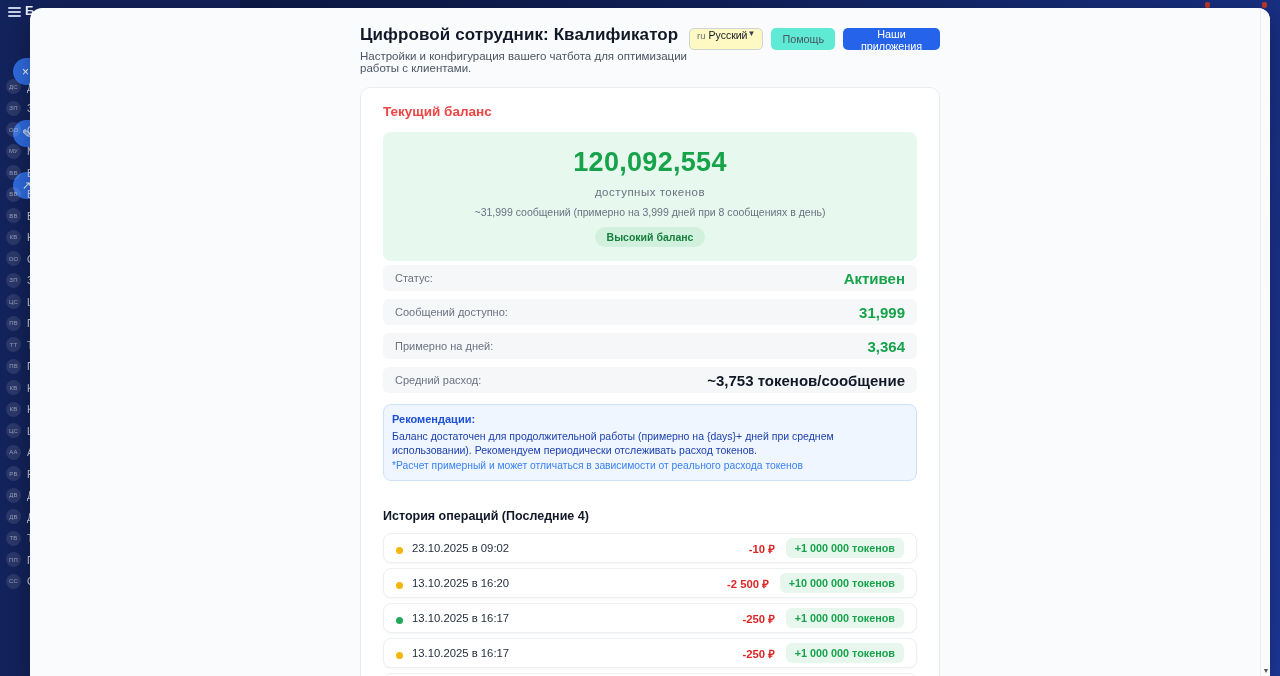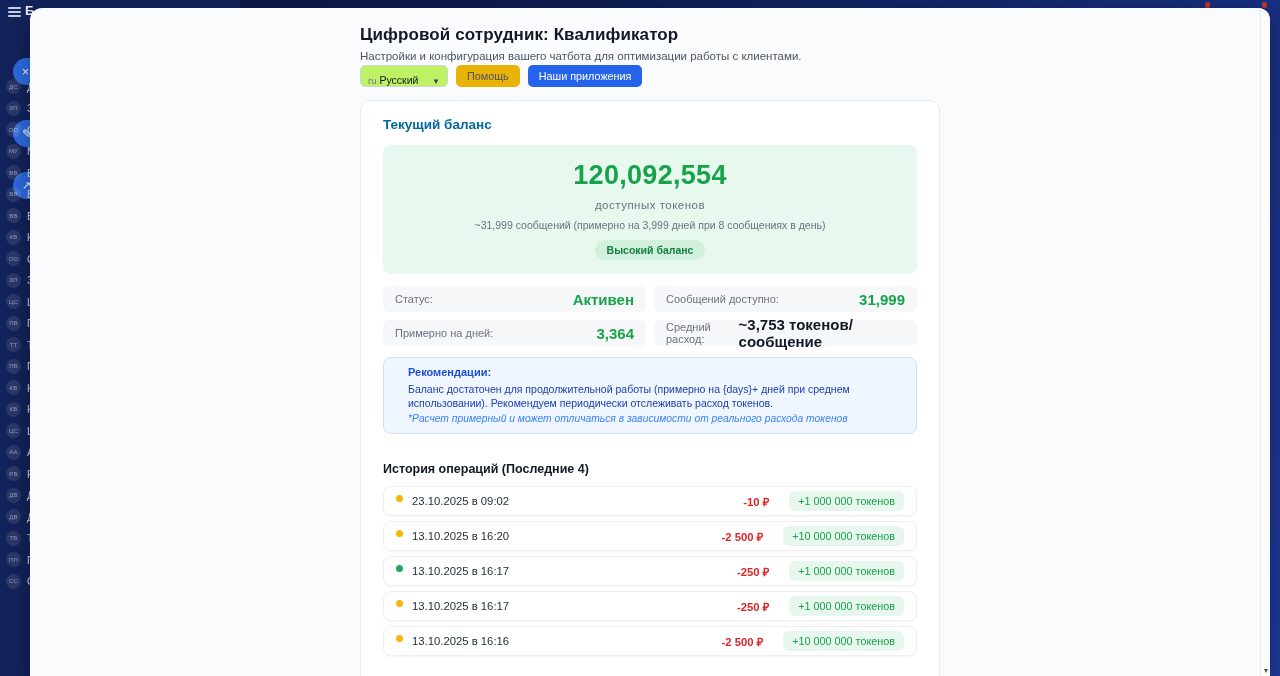--- a/index.html
+++ b/index.html
@@ -33,78 +33,78 @@
   .top-dot { position:absolute; top:2px; width:5px; height:6px; background:#c0392b; border-radius:2px; z-index:2; }
   .top-dot.d1 { left:1205px; } .top-dot.d2 { left:1262px; }
 
   
   .modal { position:absolute; left:30px; top:8px; right:10px; bottom:-12px;
     background:#fafbfc; border-radius:12px 12px 0 0; z-index:5;
     box-shadow:0 6px 30px rgba(0,0,0,.35); overflow:hidden; }
   .modal-col { width:580px; margin:0 auto; position:relative; }
 
   
-  .mod-header { display:flex; justify-content:space-between; align-items:flex-start; padding-top:17px;flex-direction:column; }
+  .mod-header { display:flex; justify-content:space-between; align-items:flex-start; padding-top:17px; }
   .mod-title { font-size:17px; font-weight:bold; color:#111827; letter-spacing:.1px; }
   .mod-subtitle { font-size:11.5px; color:#4b5563; margin-top:5px; }
   .head-controls { display:flex; align-items:center; gap:8px; margin-top:3px; }
-  .lang-select { display:flex; align-items:flex-end; justify-content:space-between; width:88px; height:22px;
-    background:#bef264; border:1px solid #cfd4db; border-radius:5px; padding:0 7px; cursor:pointer; }
+  .lang-select { display:flex; align-items:flex-start; justify-content:space-between; width:88px; height:22px;
+    background:#fef9c3; border:1px solid #cfd4db; border-radius:5px; padding:0 7px; cursor:pointer; }
   .lang-text { font-size:10.5px; color:#111827; white-space:nowrap; }
   .lang-code { color:#6b7280; font-size:9.5px; margin-right:3px; }
   .chevron { font-size:8px; color:#374151; }
   .btn { height:22px; border:none; border-radius:5px; font-size:10.8px; padding:0 11px; cursor:pointer;
     font-family:"Liberation Sans", sans-serif; }
-  .btn-help { background:#eab308; color:#4b5563; }
+  .btn-help { background:#5eead4; color:#4b5563; }
   .btn-apps { background:#2563eb; color:#fff; }
 
   
   .tabbar { display:flex; gap:30px; margin-top:16px; border-bottom:1px solid #e6e8ec; }
   .tab { font-size:11.8px; color:#4b5563; padding:6px 2px 10px; cursor:pointer; border-bottom:2px solid transparent; }
   .tab.active { color:#2563eb; border-bottom-color:#2563eb; }
 
   
   .card { background:#fff; border:1px solid #e9ecef; border-radius:10px; margin-top:13px;
     padding:16px 22px 22px; min-height:600px; }
-  .section-title { font-size:13.5px; font-weight:bold; color:#0369a1; }
+  .section-title { font-size:13.5px; font-weight:bold; color:#ef4444; }
 
   .balance-box { margin-top:13px; background:#e7f8ee; border-radius:8px; text-align:center; padding:15px 10px 14px; }
   .balance-amount { font-size:27px; font-weight:bold; color:#16a34a; letter-spacing:.3px; }
   .balance-caption { font-size:11.5px; color:#6b7280; margin-top:8px; letter-spacing:.5px; }
   .balance-estimate { font-size:10.5px; color:#6b7280; margin-top:8px; }
   .balance-badge { display:inline-block; margin-top:9px; background:#d2f0de; color:#15803d;
     font-size:10.5px; font-weight:bold; padding:4px 12px; border-radius:11px; }
 
-  .stats-grid { display:grid; grid-template-columns:1fr 1fr; gap:8px; margin-top:12px; }
+  .stats-grid { display:grid; grid-template-columns:1fr; gap:8px; margin-top:4px; }
   .stat-cell { background:#f6f7f9; border-radius:6px; height:26px; display:flex; align-items:center;
     justify-content:space-between; padding:0 12px; }
   .stat-label { font-size:11px; color:#6b7280; }
   .stat-value { font-size:15px; font-weight:bold; }
   .stat-value.green { color:#16a34a; }
   .stat-value.dark { color:#111827; }
 
-  .reco-box { margin-top:11px; background:#eff6ff; border:1px solid #cfe0fb; border-radius:8px; padding:8px 24px 9px; }
+  .reco-box { margin-top:11px; background:#eff6ff; border:1px solid #cfe0fb; border-radius:8px; padding:8px 8px 9px; }
   .reco-title { font-size:11px; font-weight:bold; color:#1d4ed8; }
   .reco-body { font-size:10.5px; color:#1e40af; margin-top:4px; line-height:1.35; }
-  .reco-note { font-size:10.3px; color:#3b82f6; font-style:italic; margin-top:3px; }
+  .reco-note { font-size:10.3px; color:#3b82f6; margin-top:3px; }
 
   .history-title { font-size:12.5px; font-weight:bold; color:#111827; margin-top:28px; }
   .history-list { margin-top:10px; }
   .history-row { background:#fff; border:1px solid #edf0f3; border-radius:8px; height:30px;
     display:flex; align-items:center; justify-content:space-between; padding:0 12px;
     margin-bottom:5px; box-shadow:0 1px 2px rgba(16,24,40,.04); cursor:pointer; }
-  .row-left { display:flex; align-items:flex-start; gap:9px; }
+  .row-left { display:flex; align-items:flex-end; gap:9px; }
   .dot { width:7px; height:7px; border-radius:50%; flex:0 0 7px; }
   .dot.yellow { background:#f5b50a; }
   .dot.green  { background:#22a85b; }
   .row-date { font-size:11.3px; color:#1f2937; }
   .row-right { display:flex; align-items:center; gap:11px; }
   .row-amount { font-size:11.3px; font-weight:bold; color:#dc2626; }
-  .token-pill { background:#e7f7ee; color:#16a34a; font-size:10.8px; font-weight:normal;
-    padding:4px 9px; border-radius:6px; white-space:nowrap;margin-left:9px; }
+  .token-pill { background:#e7f7ee; color:#16a34a; font-size:10.8px; font-weight:bold;
+    padding:4px 9px; border-radius:6px; white-space:nowrap; }
 
   
   .mod-scrollbar { position:absolute; right:0; top:0; bottom:0; width:10px; background:#fbfbfb;
     border-left:1px solid #ececec; }
   .scroll-arrow { position:absolute; bottom:14px; left:0; width:10px; text-align:center;
     font-size:7px; color:#555; cursor:pointer; }
 </style>
 </head>
 <body>
 

